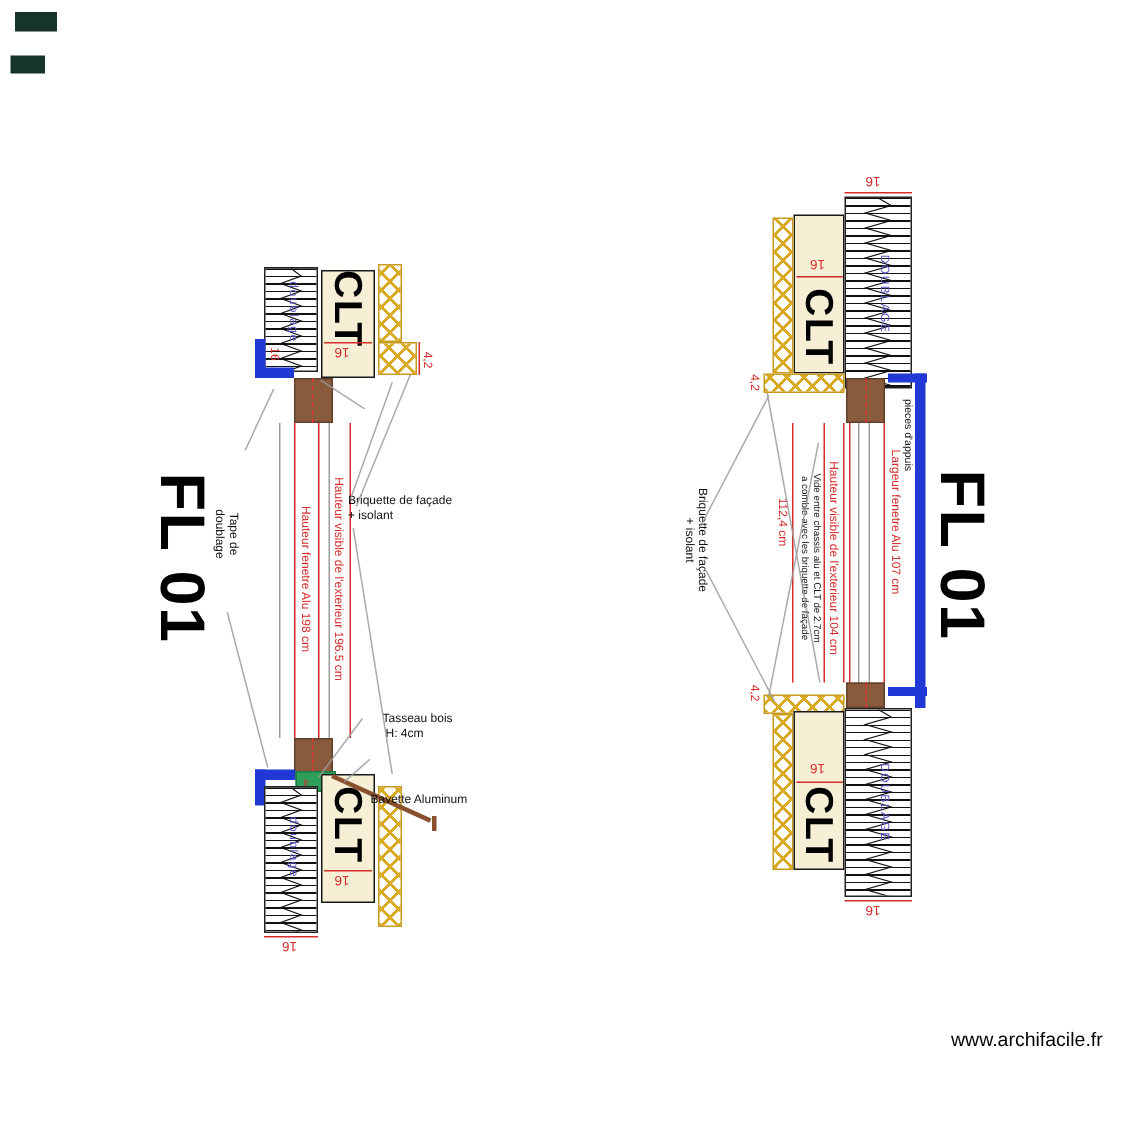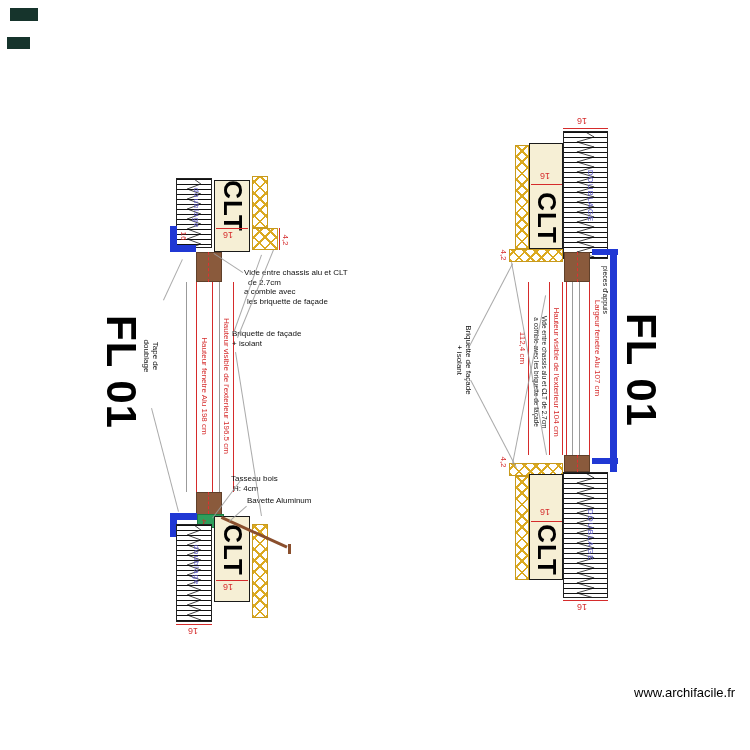--- a/index.html
+++ b/index.html
@@ -98,35 +98,29 @@
       </svg>
     </div>
   <div class="rot blue-txt" style="left:196px;top:565px">doublage</div>
   <div class="hl" style="left:176px;top:624px;width:36px"></div>
   <div class="c180 red d16" style="left:193px;top:631px">16</div>
 
   <div class="brick" style="left:252px;top:524px;width:16px;height:94px"></div>
   <div class="bav" style="left:222px;top:516px;width:72px;transform:rotate(24.4deg)"></div>
   <div class="abs" style="left:288px;top:544px;width:2.5px;height:10px;background:#8a4f2d"></div>
 
-  <div class="note" style="left:244px;top:268px">
-    <div>Vide entre chassis alu et CLT</div>
-    <div style="padding-left:4px">de 2.7cm</div>
-    <div>a comble avec</div>
-    <div style="padding-left:3px">les briquette de façade</div>
-  </div>
   <div class="note" style="left:232px;top:329px">
     <div>Briquette de façade</div>
     <div>+ isolant</div>
   </div>
-  <div class="note" style="left:231px;top:474px">
+  <div class="note" style="left:255px;top:474px">
     <div>Tasseau bois</div>
     <div style="padding-left:2px">H: 4cm</div>
   </div>
-  <div class="note" style="left:247px;top:496px">Bavette Aluminum</div>
+  <div class="note" style="left:247px;top:528px">Bavette Aluminum</div>
 
   <div class="lead" style="left:163px;top:300px;width:45px;transform:rotate(-65.1deg)"></div>
   <div class="lead" style="left:152px;top:408px;width:107px;transform:rotate(75.4deg)"></div>
   <div class="lead" style="left:214px;top:253px;width:35px;transform:rotate(33.2deg)"></div>
   <div class="lead" style="left:262px;top:255px;width:83px;transform:rotate(109.7deg)"></div>
   <div class="lead" style="left:274px;top:250px;width:95px;transform:rotate(112.3deg)"></div>
   <div class="lead" style="left:212px;top:518px;width:49px;transform:rotate(-53.4deg)"></div>
   <div class="lead" style="left:229px;top:521px;width:23px;transform:rotate(-41.4deg)"></div>
   <div class="lead" style="left:236px;top:352px;width:166px;transform:rotate(81deg)"></div>
 

